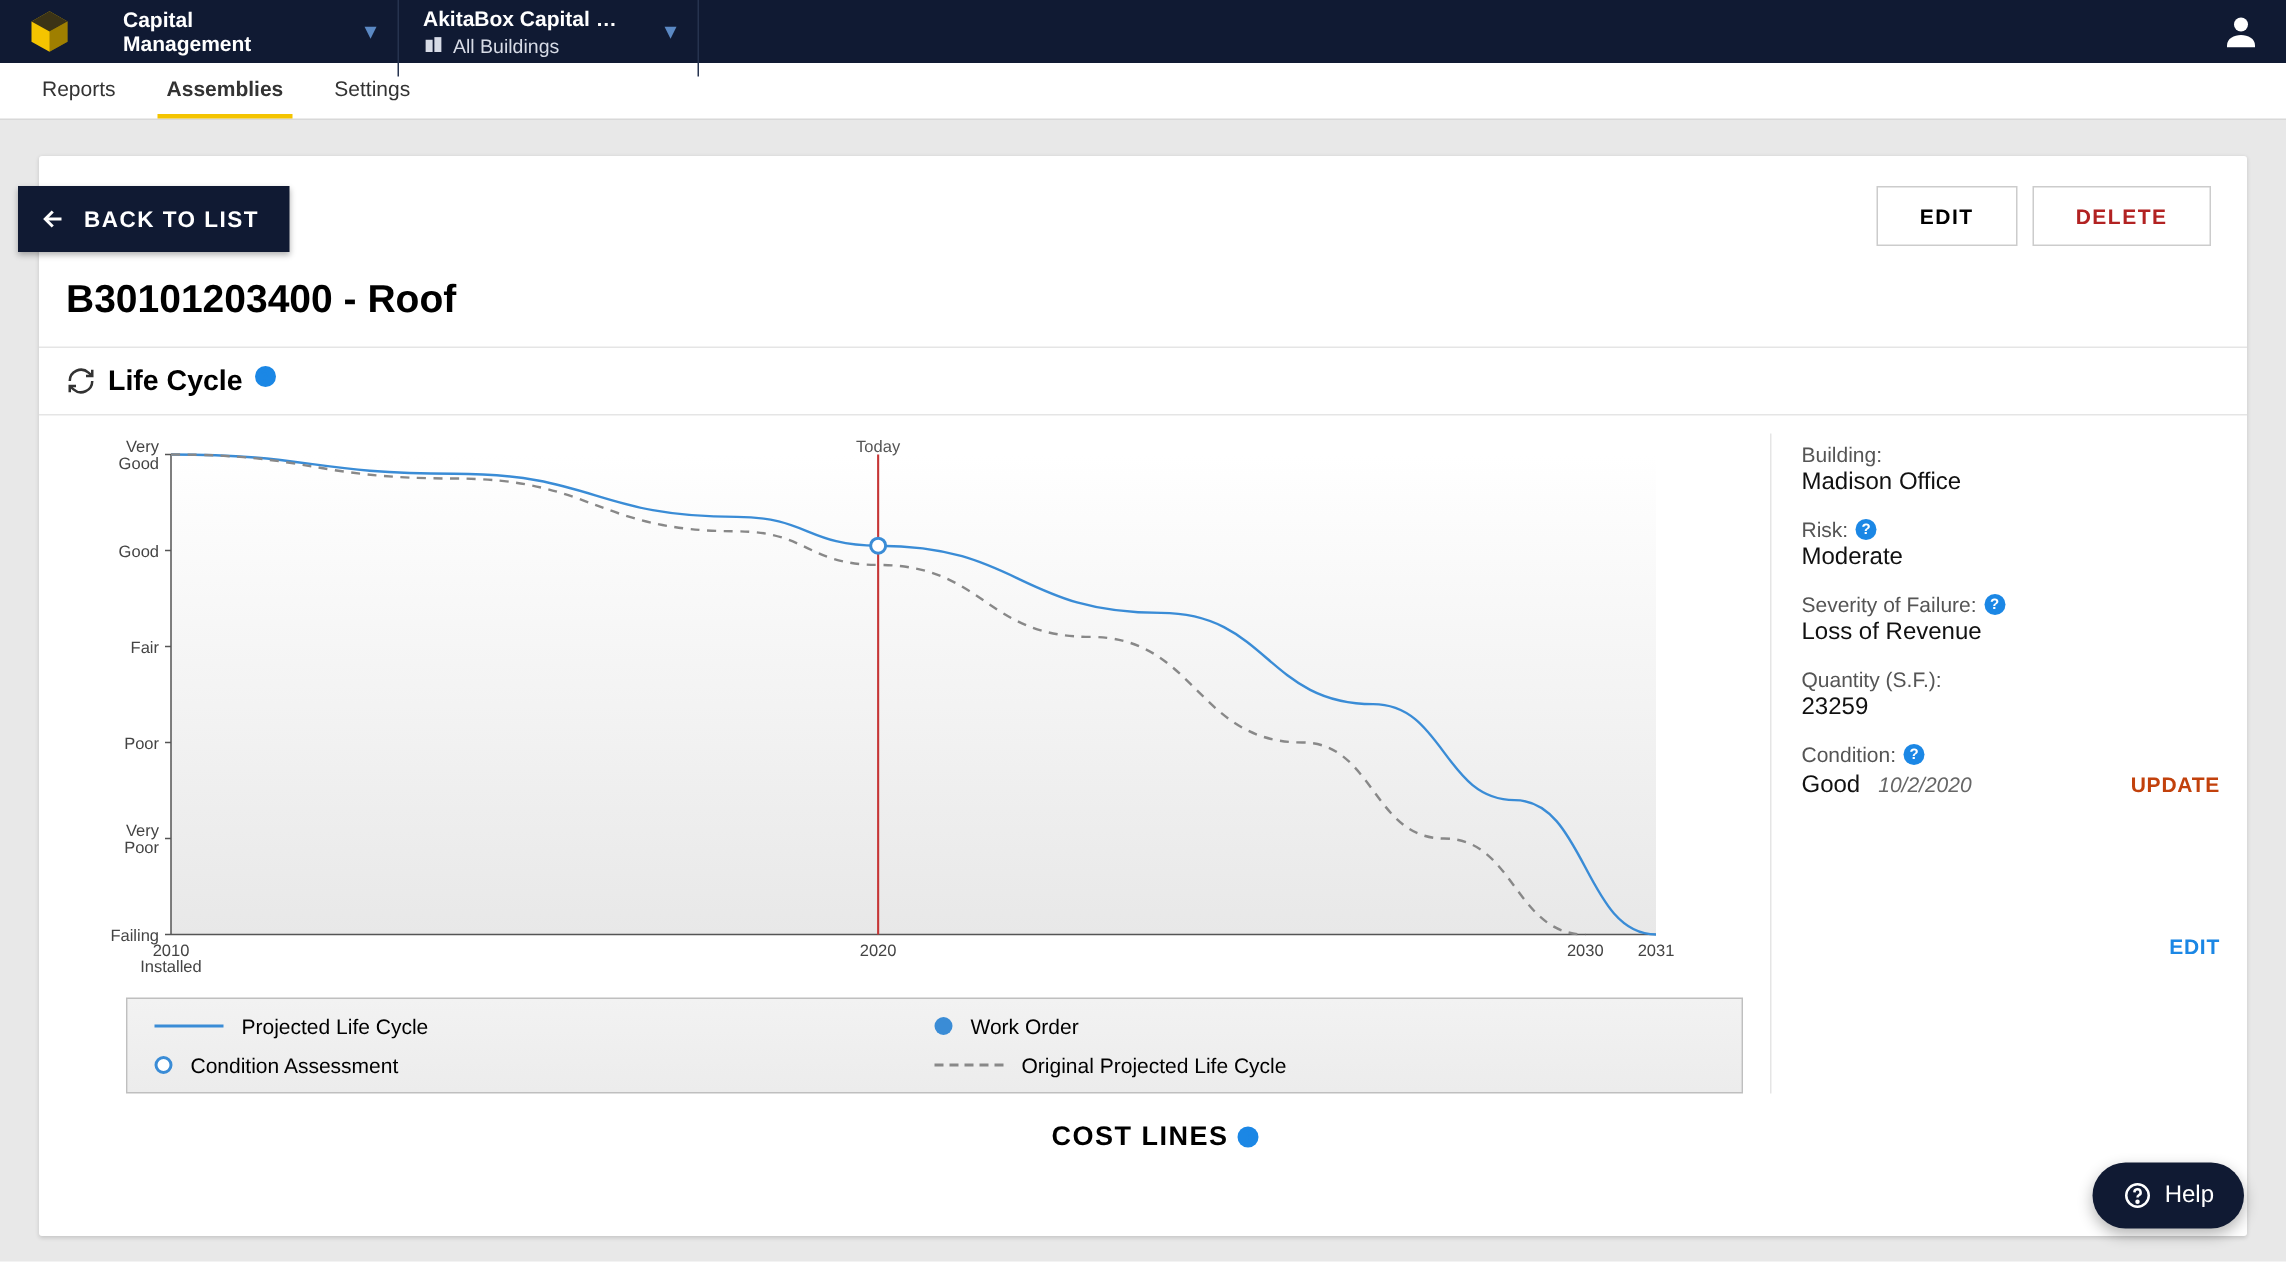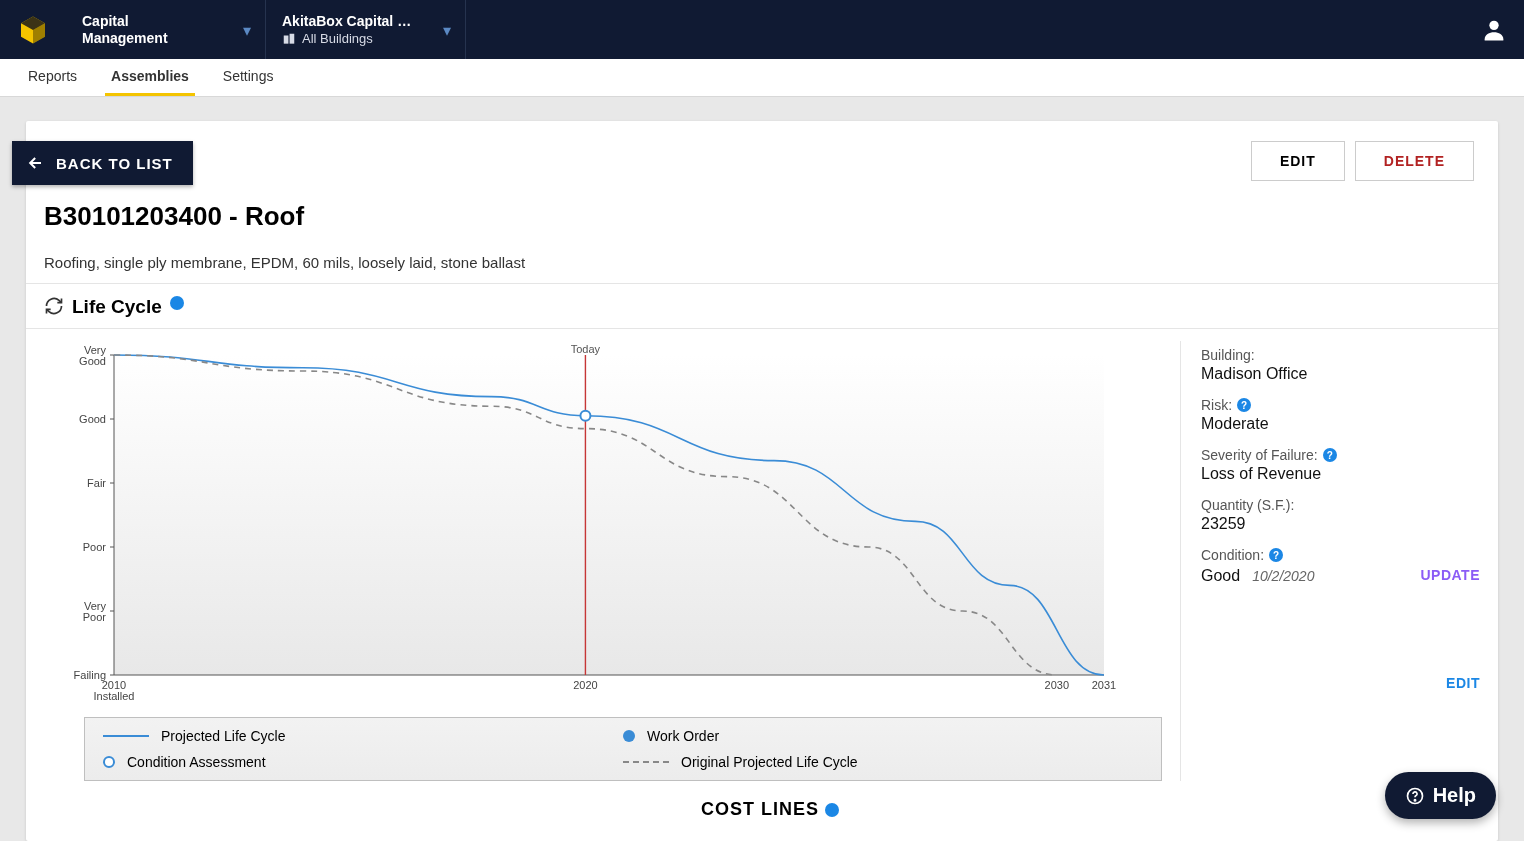--- a/index.html
+++ b/index.html
@@ -6,21 +6,21 @@
 body {
   font-family: 'Segoe UI', -apple-system, BlinkMacSystemFont, sans-serif;
   background: #e8e8e8;
   width: 1524px;
   height: 841px;
   overflow: hidden;
 }
 
 
 .header {
-  height: 59px;
+  height: 42px;
   background: #101a33;
   display: flex;
   align-items: center;
   color: #fff;
 }
 .logo-box {
   width: 66px;
   display: flex;
   align-items: center;
   justify-content: center;
@@ -139,21 +139,21 @@
   cursor: pointer;
   box-shadow: 0 2px 4px rgba(0,0,0,0.3);
 }
 
 .title-block {
   padding: 80px 18px 12px 18px;
 }
 .title-block h1 {
   font-size: 26px;
   font-weight: 700;
-  margin-bottom: 22px;
+  margin-bottom: 4px;
 }
 .title-block .desc {
   font-size: 15px;
   color: #333;
 }
 
 .section-header {
   display: flex;
   align-items: flex-start;
   gap: 8px;
@@ -197,21 +197,21 @@
   border-left: 1px solid #e5e5e5;
   padding: 6px 0 0 20px;
   font-size: 14px;
 }
 .side .field { margin-bottom: 14px; }
 .side .flabel { color: #555; display: flex; align-items: center; gap: 5px; }
 .side .fval { font-size: 16px; color: #111; margin-top: 2px; }
 .cond-row { display: flex; align-items: center; justify-content: space-between; margin-top: 2px; }
 .cond-row .cond-left { display: flex; align-items: baseline; gap: 12px; }
 .cond-row .cond-date { font-style: italic; color: #666; }
-.update-link { color: #8b5cf6; font-weight: 600; font-size: 14px; letter-spacing: 0.5px; cursor: pointer; }
+.update-link { color: #c2410c; font-weight: 600; font-size: 14px; letter-spacing: 0.5px; cursor: pointer; }
 .edit-link { color: #1b87e5; font-weight: 600; font-size: 14px; letter-spacing: 0.5px; cursor: pointer; text-align: right; margin-top: 90px; }
 
 .cost-lines {
   text-align: center;
   font-size: 18px;
   font-weight: 700;
   letter-spacing: 1px;
   padding: 18px 0 0 16px;
   display: flex;
   align-items: center;
@@ -225,22 +225,22 @@
   position: fixed;
   right: 28px;
   bottom: 22px;
   background: #101a33;
   color: #fff;
   border-radius: 28px;
   padding: 12px 20px;
   display: flex;
   align-items: center;
   gap: 8px;
-  font-size: 20px;
-  font-weight: 700;
+  font-size: 16px;
+  font-weight: 400;
   cursor: pointer;
   box-shadow: 0 4px 10px rgba(0,0,0,0.3);
 }
 
 .help-badge {
   display: inline-flex;
   width: 14px; height: 14px;
   border-radius: 50%;
   background: #1b87e5;
   color: #fff;
@@ -305,21 +305,20 @@
       <span>BACK TO LIST</span>
     </button>
 
     <div class="actionbar">
       <button class="btn">EDIT</button>
       <button class="btn delete">DELETE</button>
     </div>
 
     <div class="title-block">
       <h1>B30101203400 - Roof</h1>
-      <div class="desc">Roofing, single ply membrane, EPDM, 60 mils, loosely laid, stone ballast</div>
     </div>
 
     <div class="section-header">
       <svg width="20" height="20" viewBox="0 0 24 24" fill="none" stroke="#333" stroke-width="2">
         <path d="M3 12a9 9 0 0 1 15-6.7L21 8"></path>
           <path d="M21 3v5h-5"></path>
         <path d="M21 12a9 9 0 0 1-15 6.7L3 16"></path>
           <path d="M3 21v-5h5"></path>
       </svg>
       <span>Life Cycle</span>

